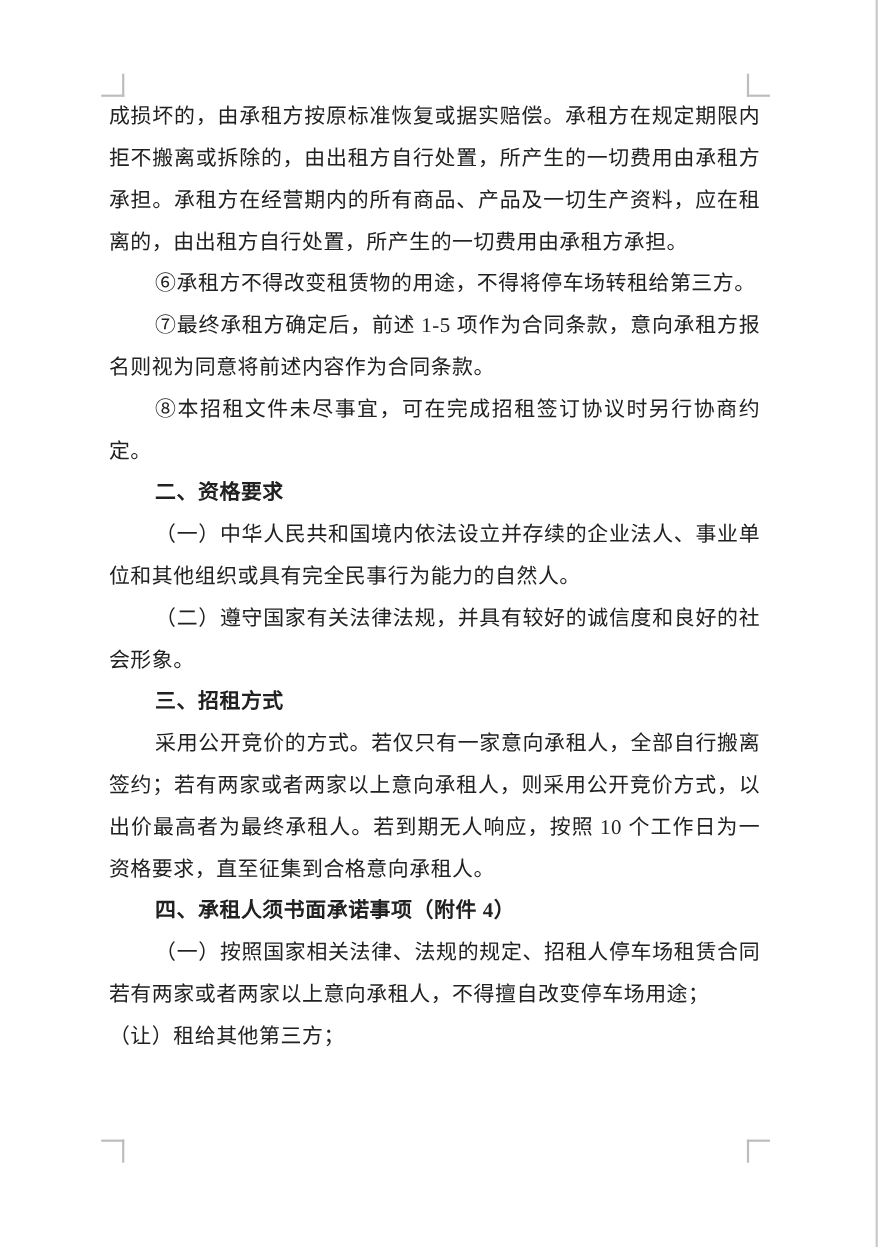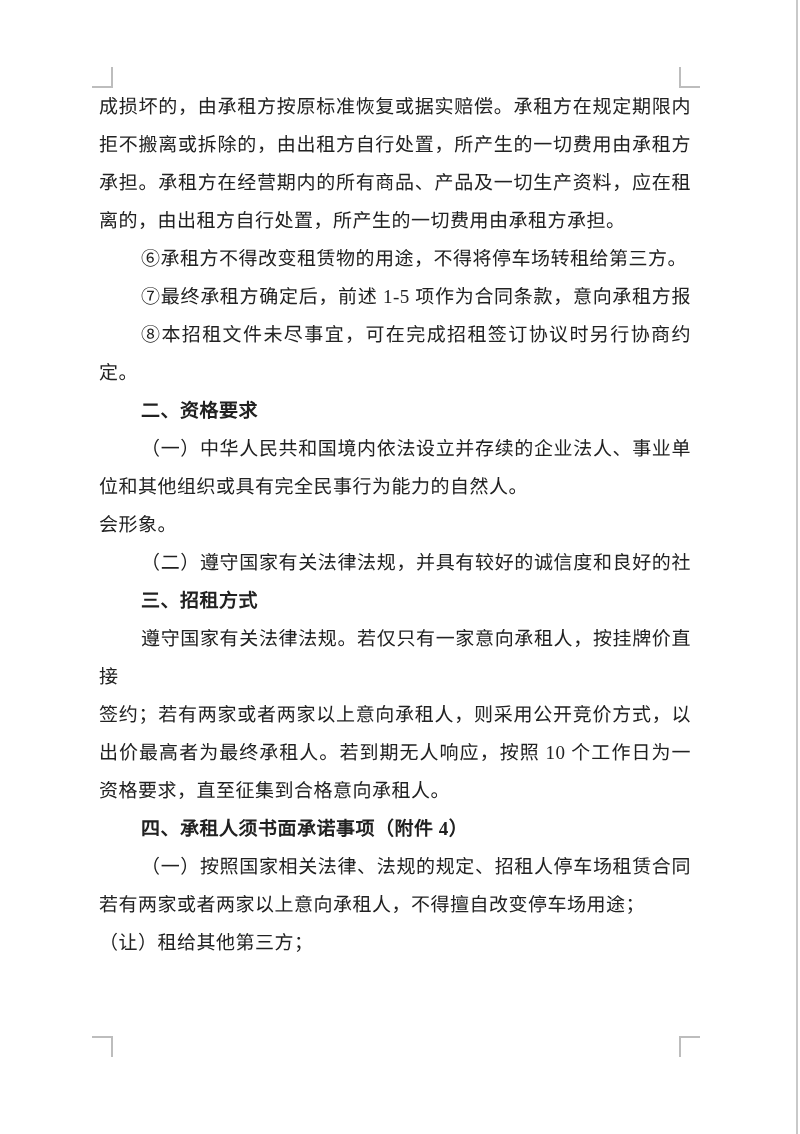--- a/index.html
+++ b/index.html
@@ -73,28 +73,29 @@
   <div class="crop tr" style="border-color: rgb(189, 189, 189);"></div>
   <div class="crop bl" style="border-color: rgb(189, 189, 189);"></div>
   <div class="crop br" style="border-color: rgb(189, 189, 189);"></div>
   <div class="content" style="color: rgb(33, 33, 33);">
       <div class="line">成损坏的，由承租方按原标准恢复或据实赔偿。承租方在规定期限内</div>
       <div class="line">拒不搬离或拆除的，由出租方自行处置，所产生的一切费用由承租方</div>
       <div class="line">承担。承租方在经营期内的所有商品、产品及一切生产资料，应在租</div>
       <div class="line last">离的，由出租方自行处置，所产生的一切费用由承租方承担。</div>
       <div class="line indent last">⑥承租方不得改变租赁物的用途，不得将停车场转租给第三方。</div>
       <div class="line indent">⑦最终承租方确定后，前述 1-5 项作为合同条款，意向承租方报</div>
+      <div class="line last">名则视为同意将前述内容作为合同条款。</div>
       <div class="line indent last">⑧本招租文件未尽事宜，可在完成招租签订协议时另行协商约定。</div>
       <div class="line heading indent last">二、资格要求</div>
       <div class="line indent">（一）中华人民共和国境内依法设立并存续的企业法人、事业单</div>
       <div class="line last">位和其他组织或具有完全民事行为能力的自然人。</div>
+      <div class="line indent">（二）遵守国家有关法律法规，并具有较好的诚信度和良好的社</div>
       <div class="line last">会形象。</div>
-      <div class="line indent">（二）遵守国家有关法律法规，并具有较好的诚信度和良好的社</div>
       <div class="line heading indent last">三、招租方式</div>
-      <div class="line indent">遵守国家有关法律法规。若仅只有一家意向承租人，按挂牌价直接</div>
+      <div class="line indent">采用公开竞价的方式。若仅只有一家意向承租人，全部自行搬离</div>
       <div class="line">签约；若有两家或者两家以上意向承租人，则采用公开竞价方式，以</div>
       <div class="line">出价最高者为最终承租人。若到期无人响应，按照 10 个工作日为一</div>
       <div class="line last">资格要求，直至征集到合格意向承租人。</div>
       <div class="line heading indent last">四、承租人须书面承诺事项（附件 4）</div>
       <div class="line indent">（一）按照国家相关法律、法规的规定、招租人停车场租赁合同</div>
       <div class="line last">若有两家或者两家以上意向承租人，不得擅自改变停车场用途；</div>
       <div class="line last">（让）租给其他第三方；</div>
     </div>
   <div class="page-right-edge" style="background: rgb(201, 201, 201);"></div>
 </div>

